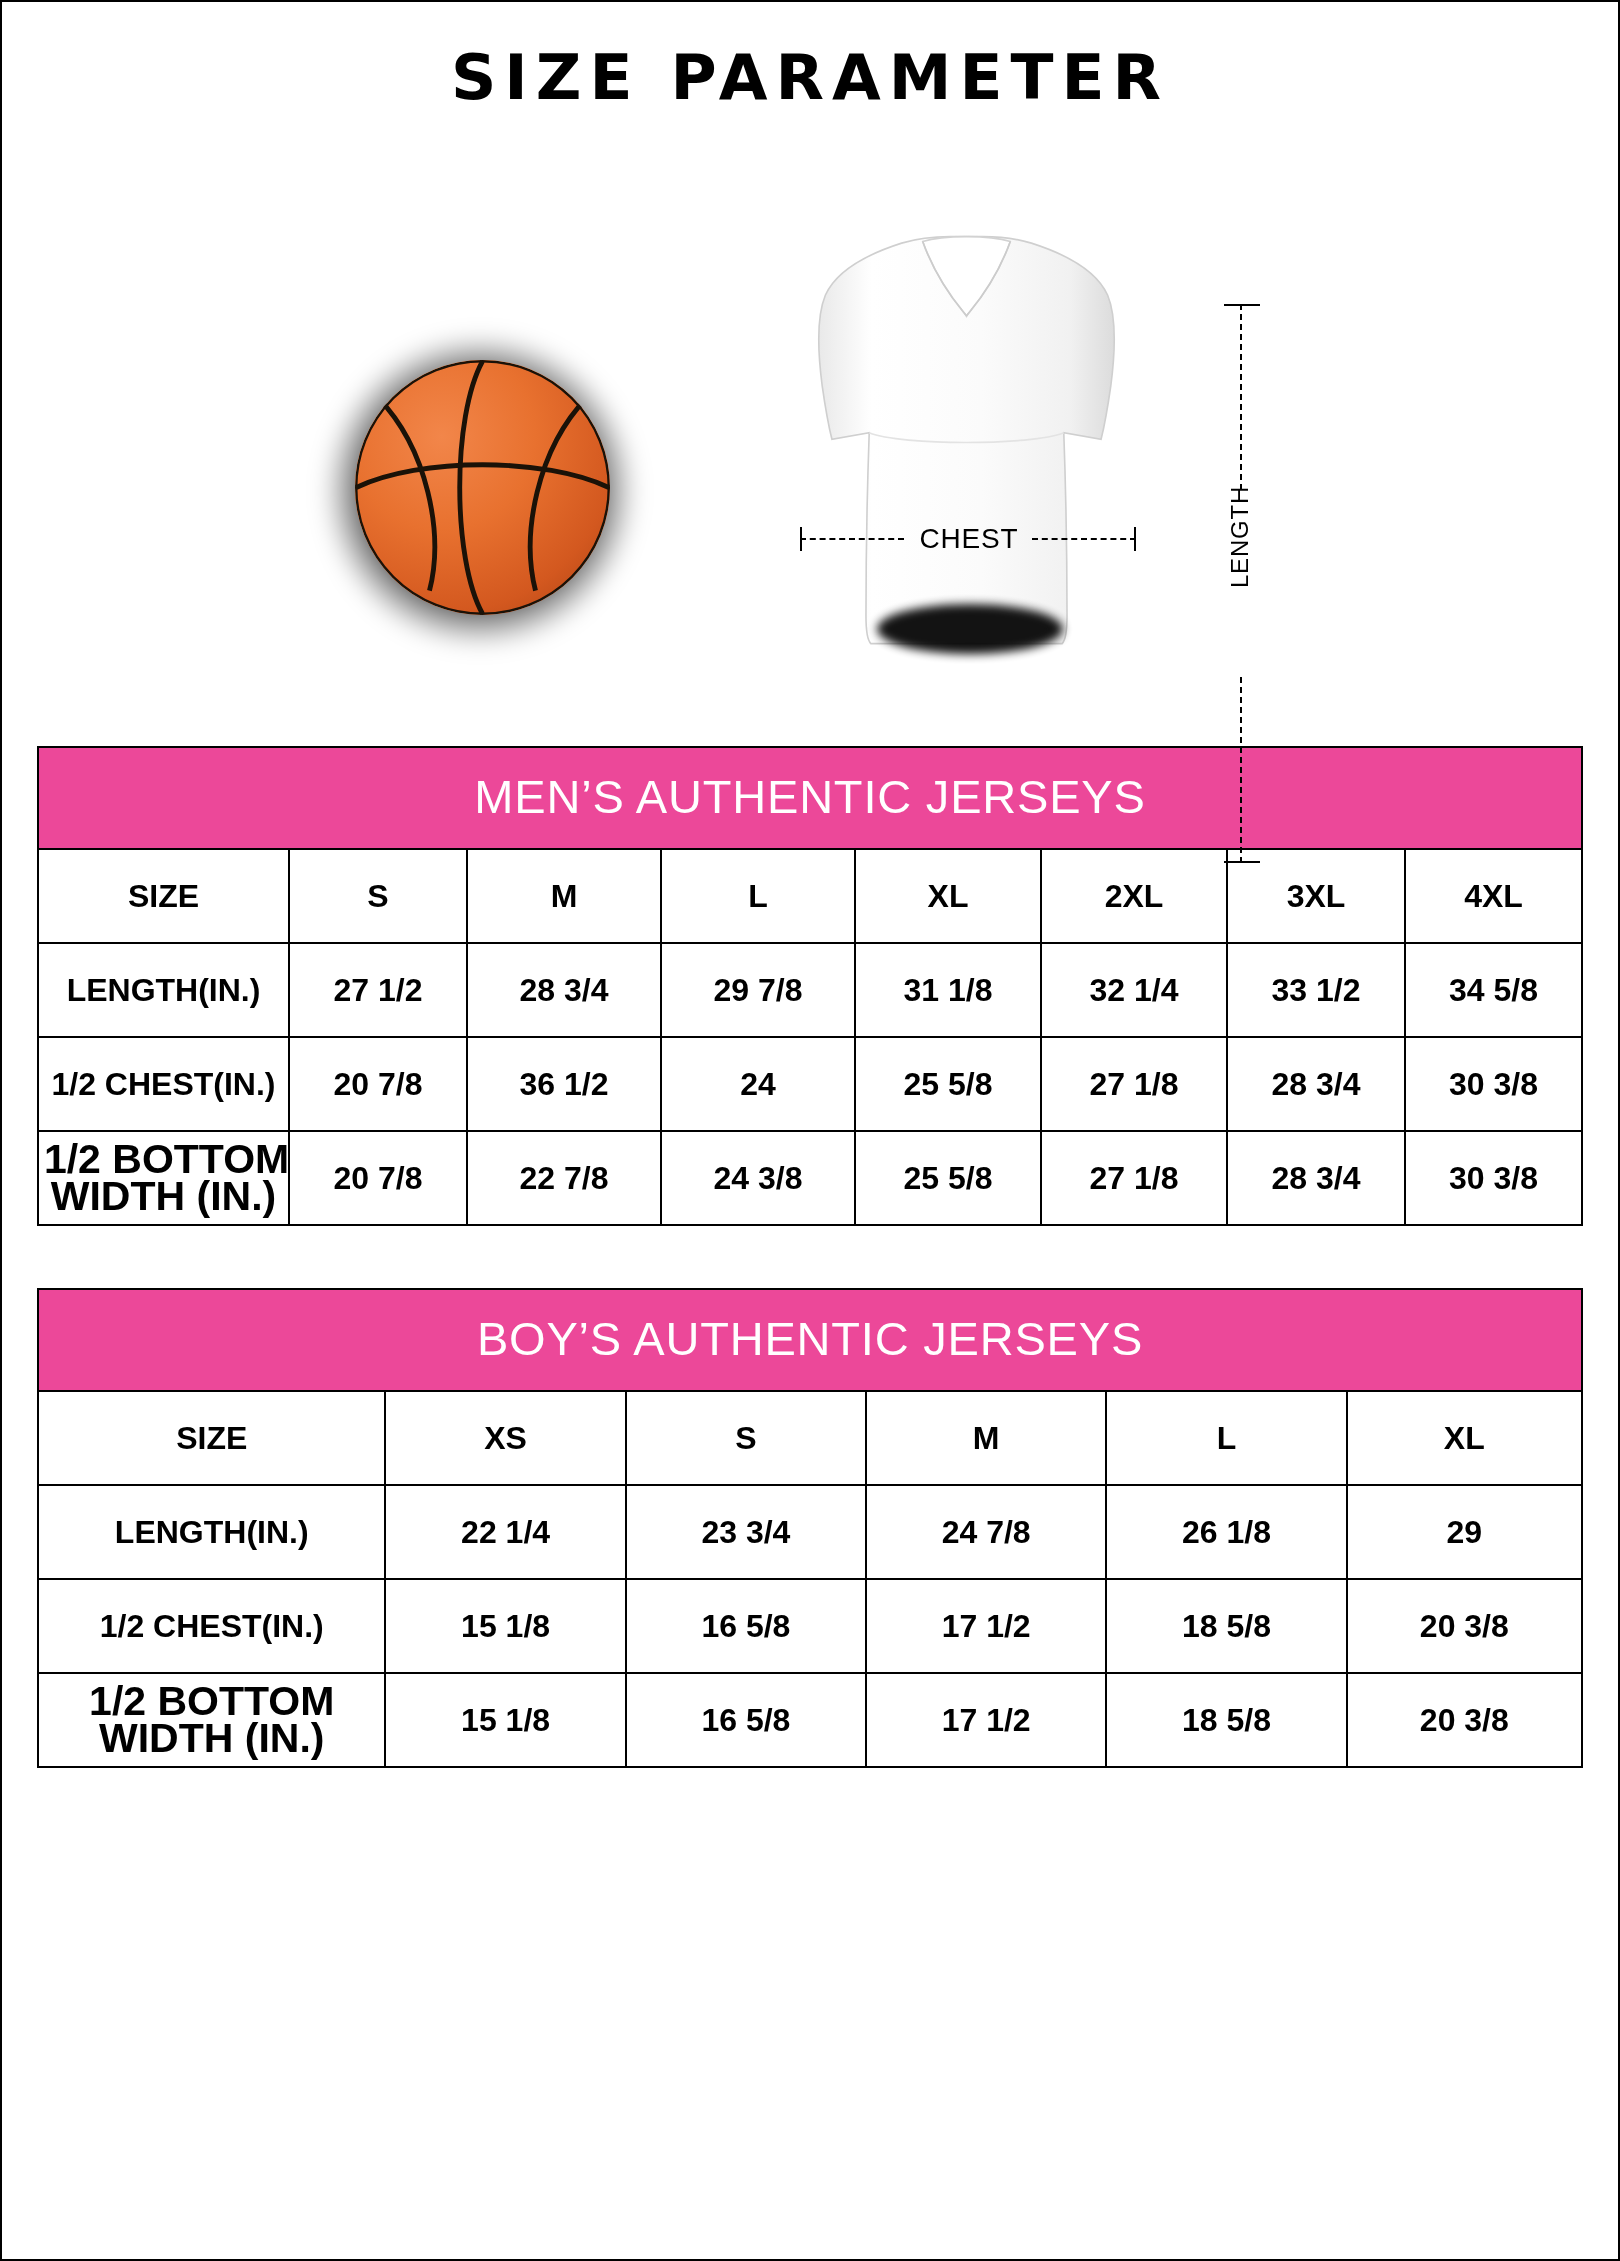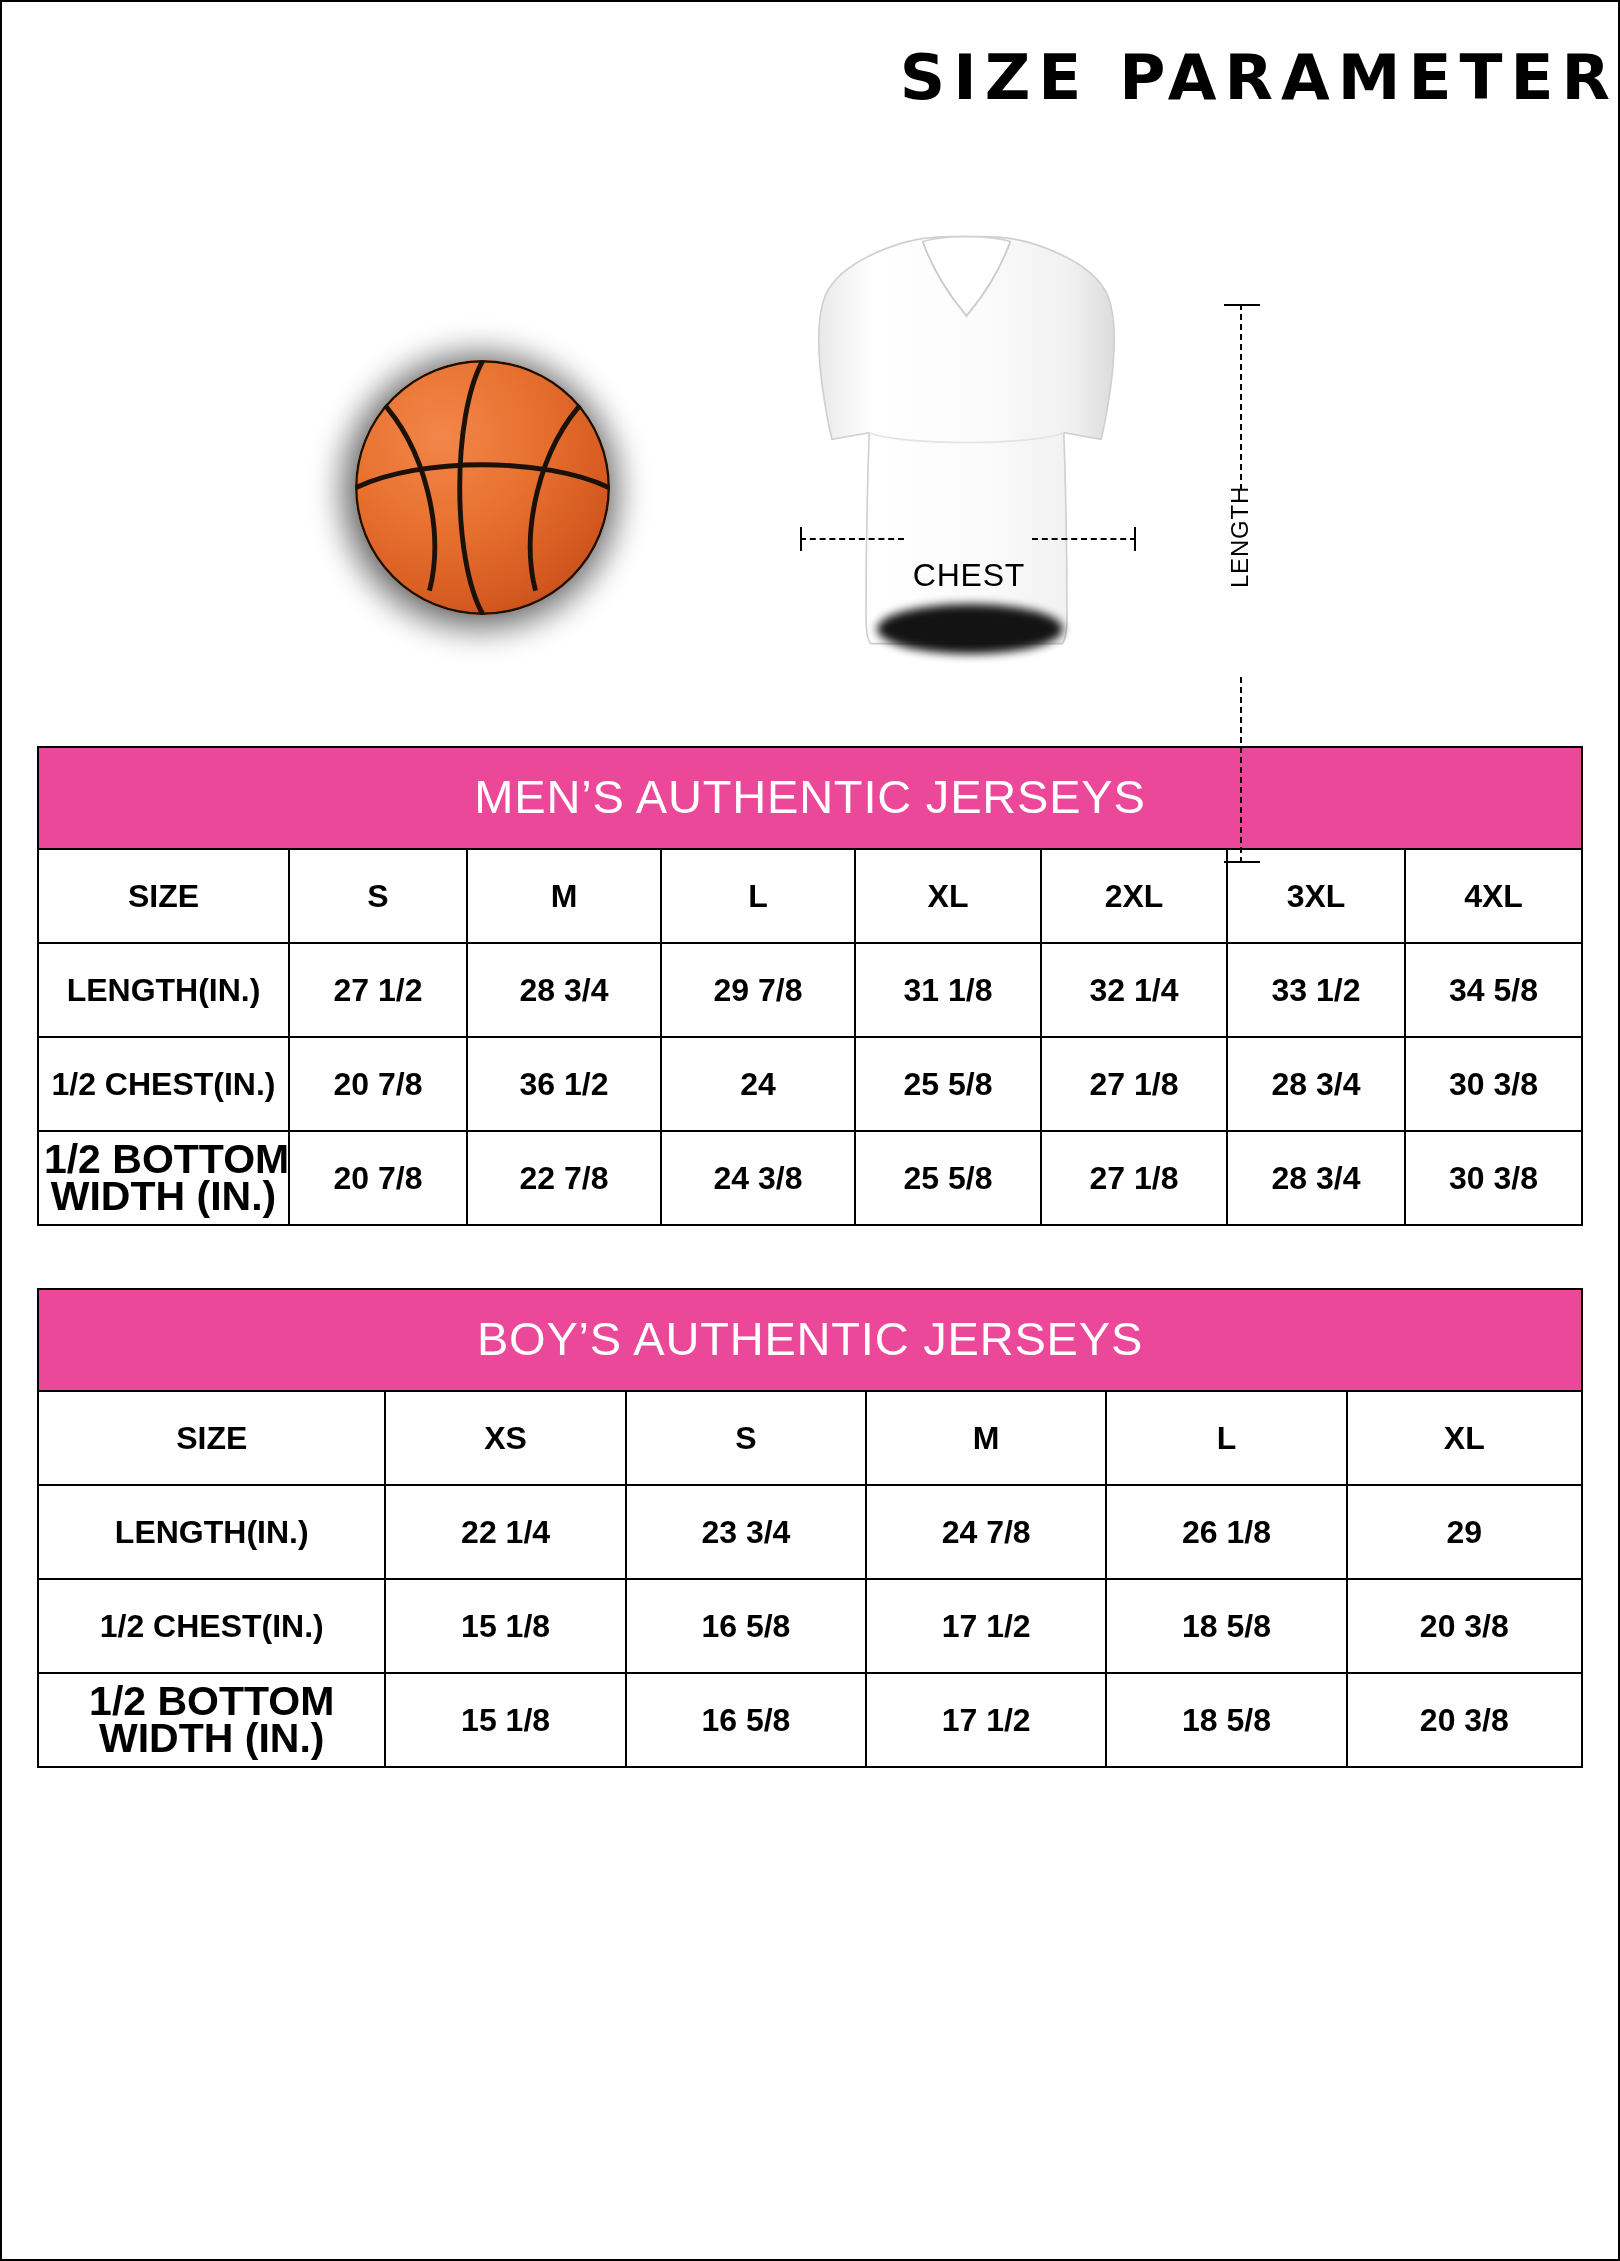--- a/index.html
+++ b/index.html
@@ -19,21 +19,21 @@
   .page {
     width: 1620px;
     height: 2261px;
     position: relative;
     background: #fff;
     border: 2.4px solid #000;
   }
 
   
   .title {
-    text-align: right;
+    text-align: center;
     font-family: "DejaVu Sans", sans-serif;
     font-weight: bold;
     font-size: 63px;
     letter-spacing: 8px;
     padding-top: 39px;
     padding-bottom: 8px;
     color: #000;
   }
 
   
@@ -113,25 +113,24 @@
     border-left: 2.4px solid #000;
   }
   .chest-line .cap.l { left: 0; }
   .chest-line .cap.r { right: 0; }
   .chest-label {
     position: absolute;
     left: 104px;
     top: 0px;
     width: 130px;
     text-align: center;
-    font-size: 32px;
+    font-size: 28px;
     font-family: "Liberation Sans", sans-serif;
     letter-spacing: 0.8px;
     line-height: 24px;
-    margin-top: 36px;
   }
 
   
   .length-line {
     position: absolute;
     left: 1215px;
     top: 182px;
     width: 49px;
     height: 559px;
   }

